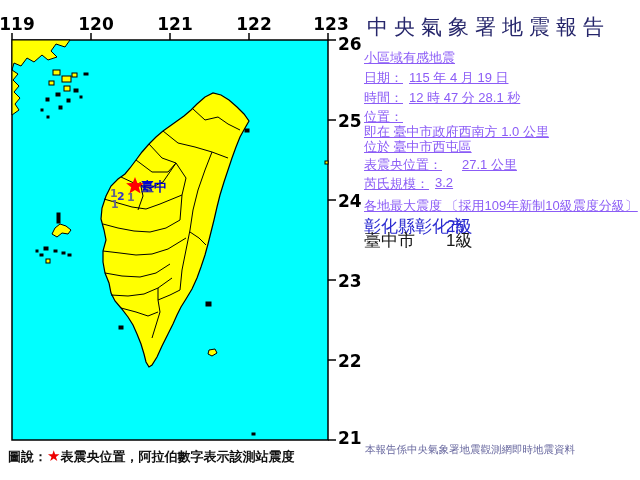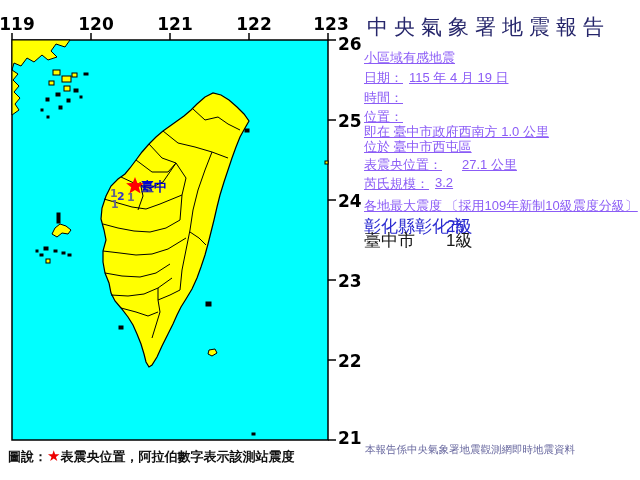--- a/index.html
+++ b/index.html
@@ -154,20 +154,21 @@
 
 <div class="panel" style="top:49px">小區域有感地震</div>
 
 <div class="panel row" style="top:69px">
   <span>日期：</span>
   <span style="margin-left:6px">115 年 4 月 19 日</span>
 </div>
 
 <div class="panel row" style="top:89px">
   <span>時間：</span>
+  <span style="margin-left:6px">12 時 47 分 28.1 秒</span>
 </div>
 
 <div class="panel row" style="top:108px">
   <span>位置：</span>
 </div>
 
 <div class="panel" style="top:123px">即在 臺中市政府西南方 1.0 公里</div>
 
 <div class="panel" style="top:138px">位於 臺中市西屯區</div>
 

